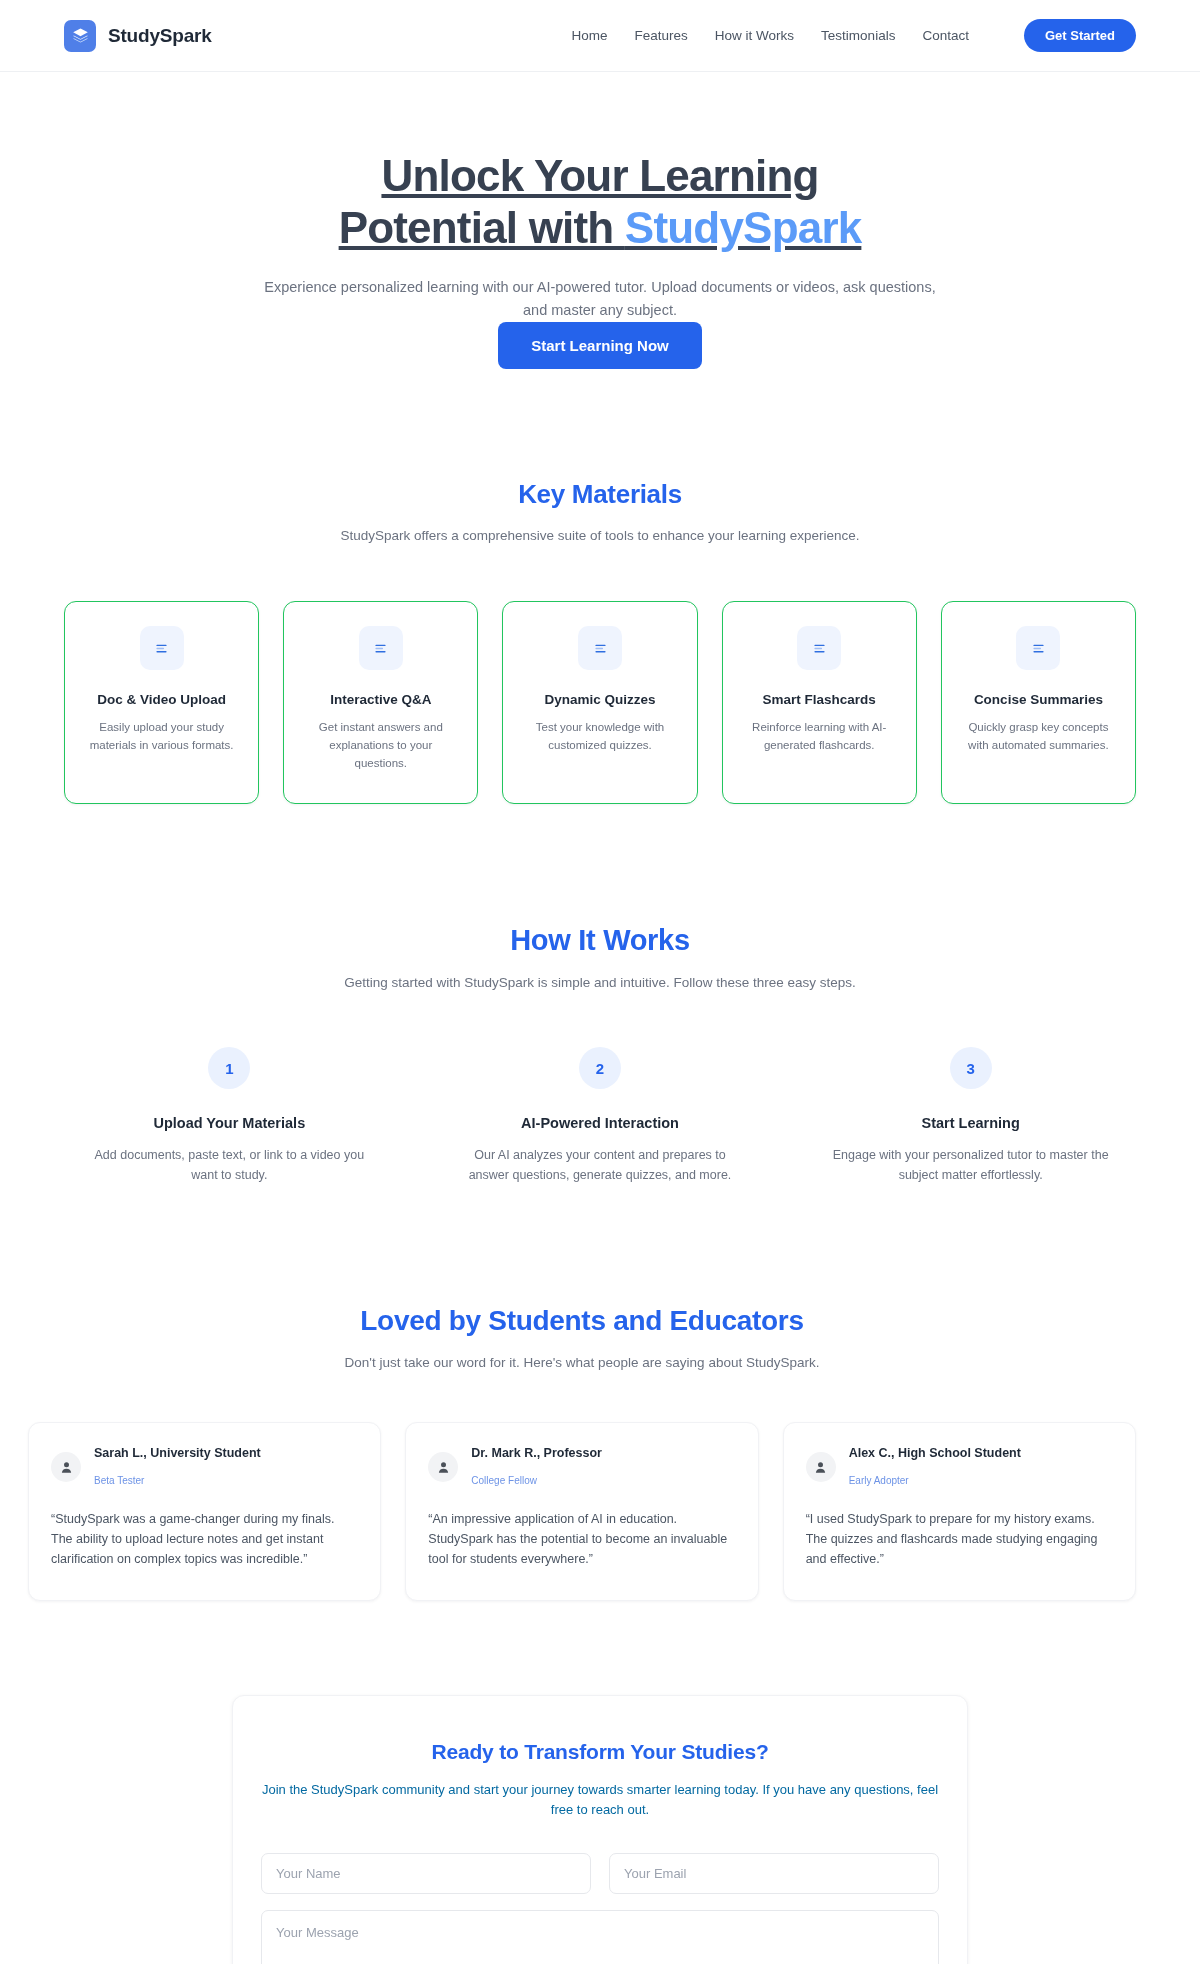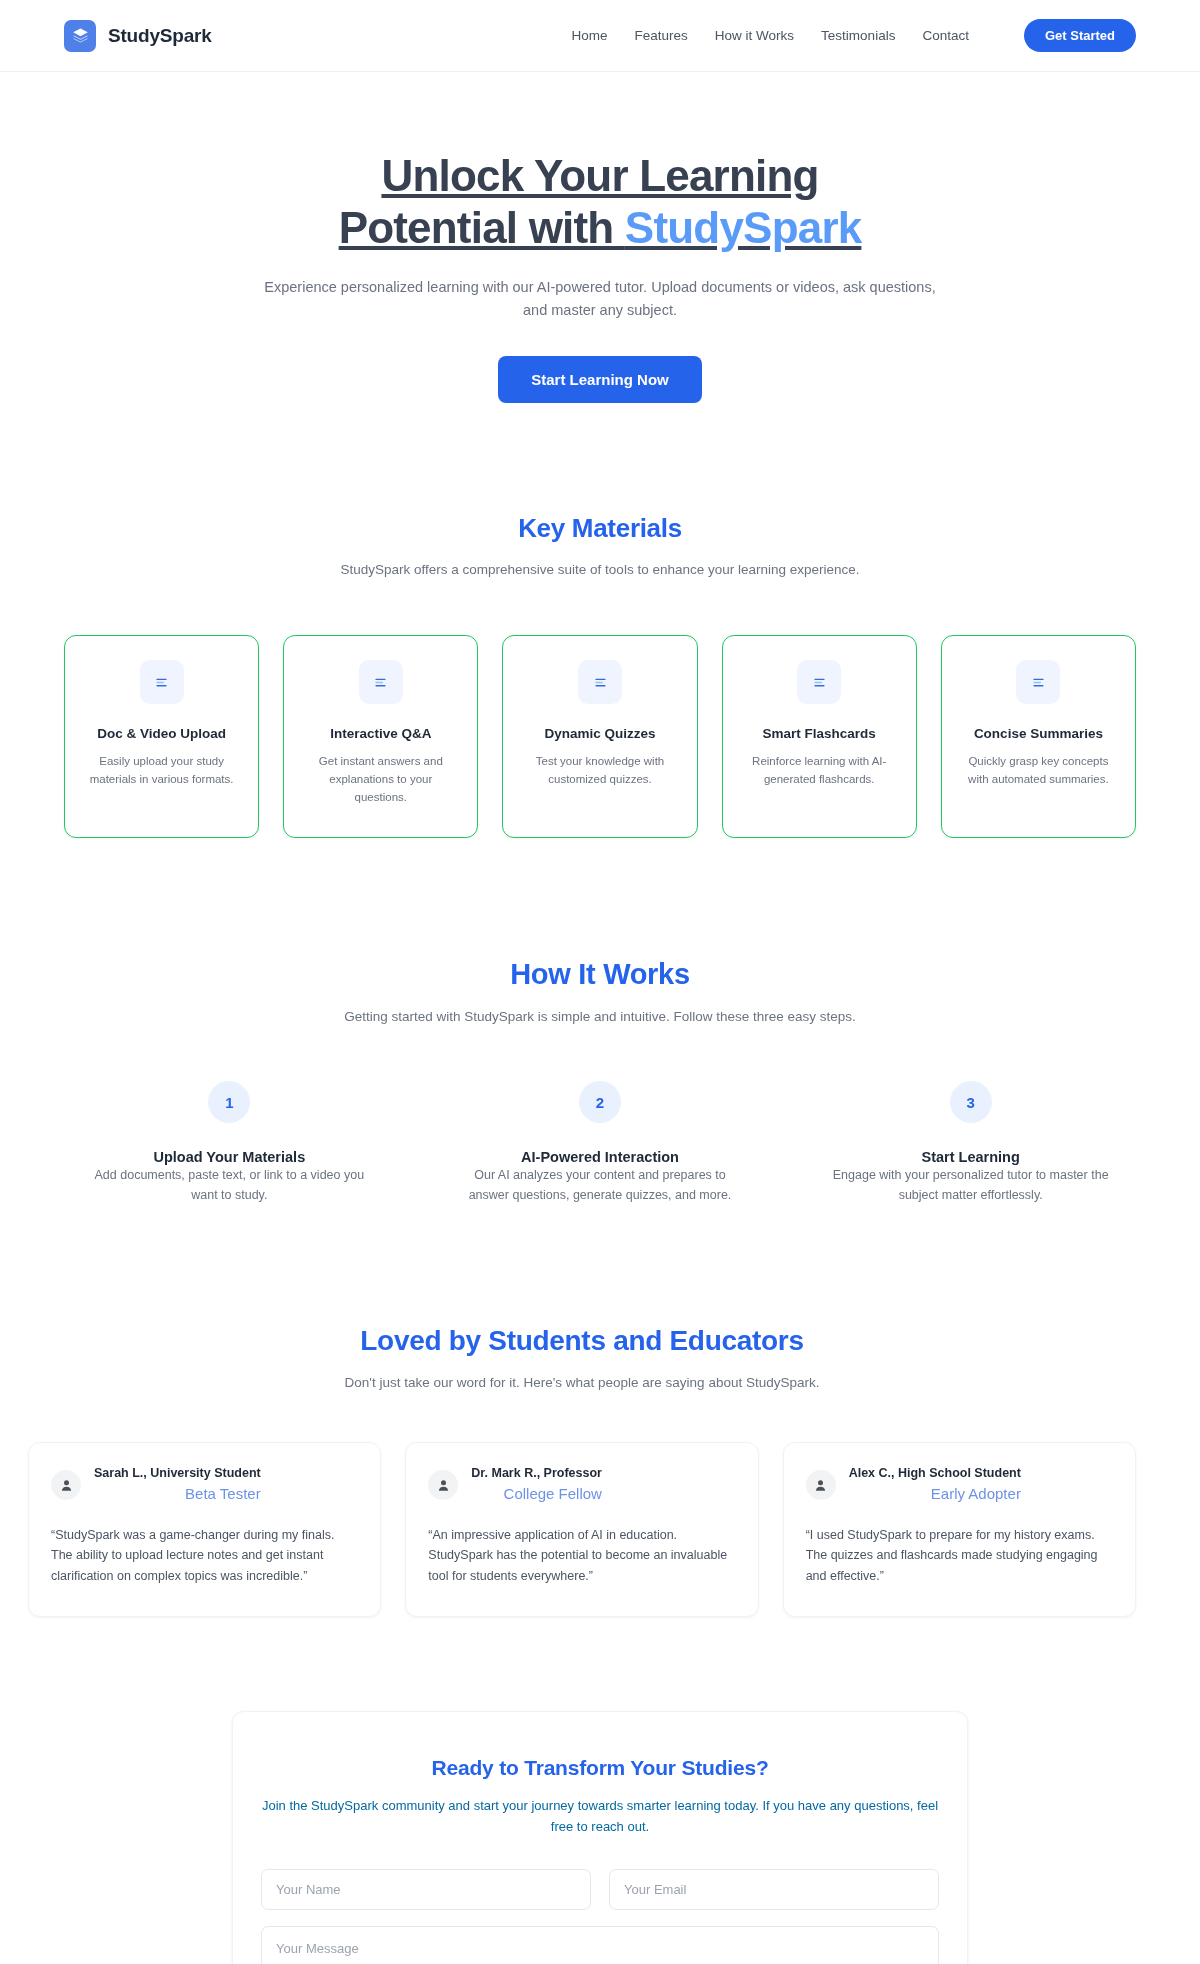--- a/index.html
+++ b/index.html
@@ -73,21 +73,20 @@
   }
   .hero-title .accent { color: #5b9bf8; }
   .hero-sub {
     margin: 22px auto 0;
     max-width: 680px;
     font-size: 14.5px;
     line-height: 1.6;
     color: #6b7280;
   }
   .btn-primary-lg {
-    margin-top: 34px;
     display: inline-block;
     background: #2563eb;
     color: #fff;
     font-size: 15px;
     font-weight: 700;
     border: none;
     border-radius: 8px;
     padding: 15px 33px;
     cursor: pointer;
     font-family: inherit;
@@ -150,21 +149,21 @@
   .step-badge {
     width: 42px; height: 42px;
     border-radius: 50%;
     background: #eaf1fe;
     color: #2563eb;
     font-size: 15px;
     font-weight: 700;
     display: flex; align-items: center; justify-content: center;
     margin-bottom: 26px;
   }
-  .step-title { font-size: 14.5px; font-weight: 700; color: #1f2937; }
+  .step-title { font-size: 14.5px; font-weight: 700; color: #1f2937; margin-bottom: 14px; }
   .step-desc { font-size: 12.5px; line-height: 1.6; color: #6b7280; max-width: 290px; }
 
   
   .testimonials-wrap { margin-top: 48px; display: flex; gap: 24px; align-items: stretch; }
   .testimonial-card {
     flex: 1 1 0;
     background: #ffffff;
     border: 1px solid #f1f2f5;
     border-radius: 12px;
     box-shadow: 0 1px 3px rgba(16,24,40,.05);
@@ -172,21 +171,21 @@
   }
   .t-head { display: flex; align-items: center; gap: 13px; margin-bottom: 20px; }
   .t-avatar {
     width: 30px; height: 30px;
     border-radius: 50%;
     background: #f2f3f5;
     display: flex; align-items: center; justify-content: center;
     flex: none;
   }
   .t-name { font-size: 12.5px; font-weight: 700; color: #1f2937; line-height: 1.35; }
-  .t-role { font-size: 15px; color: #6d93e6; line-height: 1.45; margin-top: 1px; text-align: right; }
+  .t-role { font-size: 10px; color: #6d93e6; line-height: 1.45; margin-top: 12px; }
   .t-quote { font-size: 12.5px; line-height: 1.62; color: #4b5563; }
 
   
   .contact-outer { padding: 0 64px; }
   .contact-card {
     margin: 0 auto;
     max-width: 736px;
     background: #ffffff;
     border: 1px solid #f1f2f5;
     border-radius: 12px;

